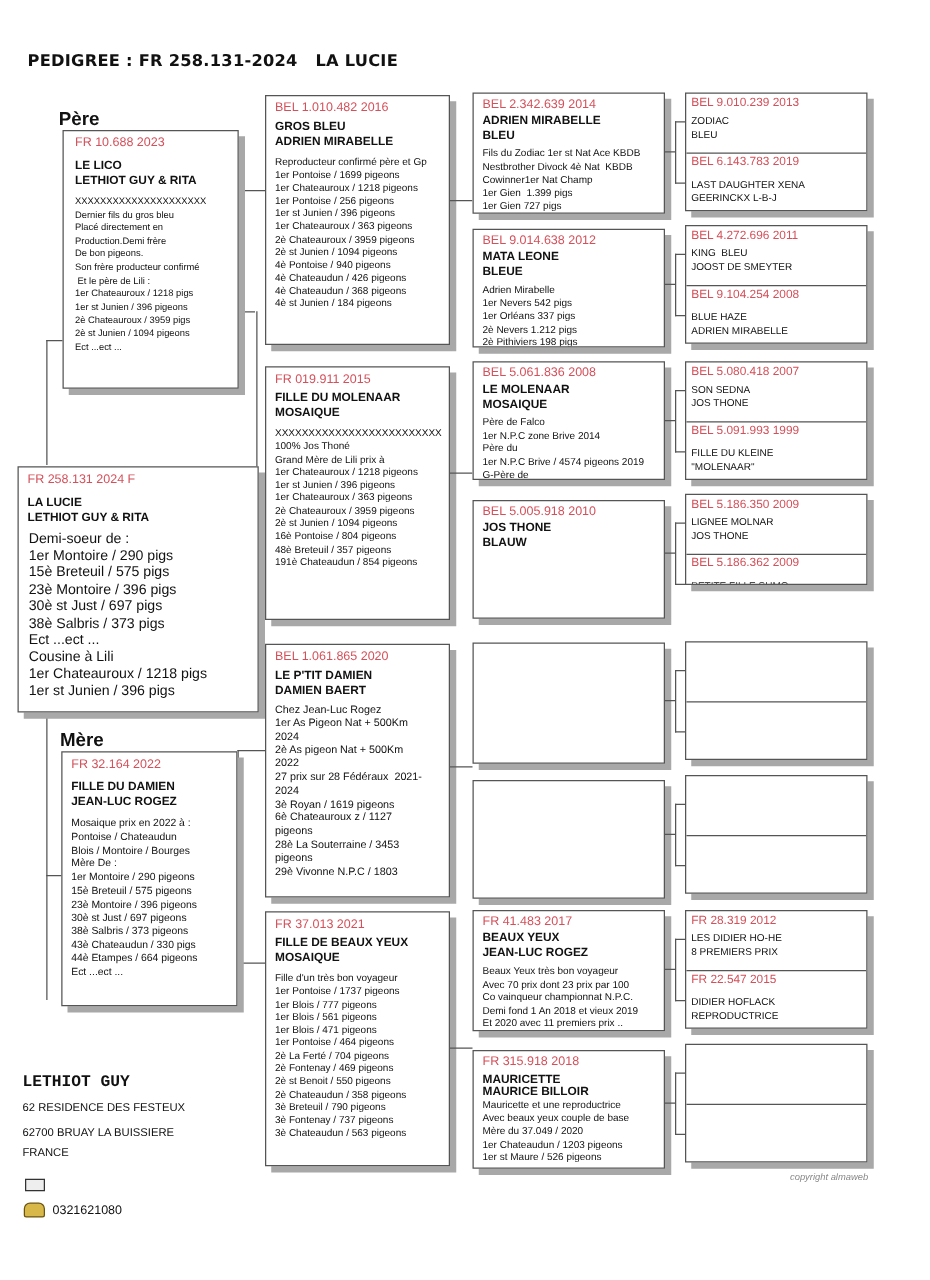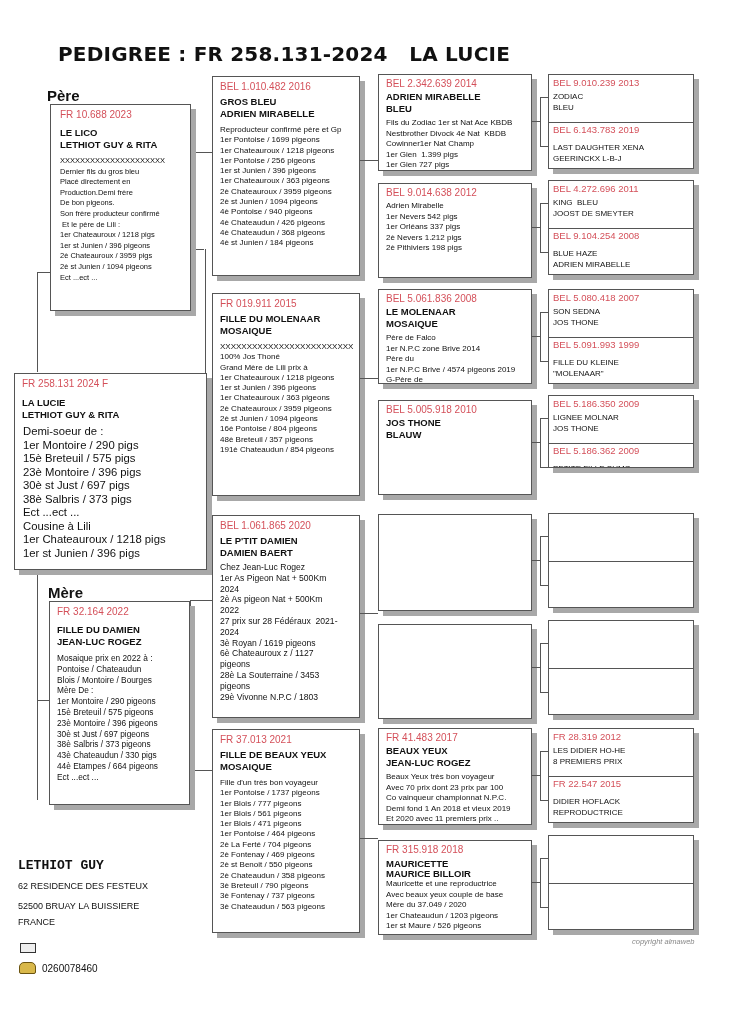--- a/index.html
+++ b/index.html
@@ -1,19 +1,19 @@
 <!DOCTYPE html>
 <html><head>
 <meta charset="utf-8">
 <style>
   html, body { margin:0; padding:0; }
   body { width:744px; height:1024px; background:#ffffff; position:relative; overflow:hidden;
          font-family:"Liberation Sans", sans-serif; color:#111; }
   .page-title { position:absolute; left:22px; top:42px; font-family:"DejaVu Sans", sans-serif; font-weight:bold;
-         font-size:20px; letter-spacing:0.2px; white-space:pre;margin-left:36px; }
+         font-size:13px; letter-spacing:0.2px; white-space:pre; }
   .section-label { position:absolute; font-weight:bold; font-size:15px; }
   .box { position:absolute; background:#fff; border:1px solid #555; box-shadow:5px 5px 0 #a8a8a8; box-sizing:border-box; overflow:hidden; }
   .ring { color:#d4505a; font-size:10px; margin:4px 0 0 7px; }
   .name { font-weight:bold; font-size:9.5px; margin:4px 0 0 7px; line-height:12px; }
   .notes { font-size:8px; line-height:10.3px; margin:5px 0 0 7px; white-space:pre; }
   .bignotes { font-size:11.3px; line-height:13.5px; margin:4px 0 0 8px; white-space:pre; }
   .half { position:absolute; left:0; right:0; box-sizing:border-box; }
   .half .ring { margin:2px 0 0 4px; font-size:9.5px; }
   .half .nm { font-size:8px; line-height:11px; margin:3px 0 0 4px; white-space:pre; }
   .divider { position:absolute; left:0; right:0; height:1px; background:#555; }
@@ -176,20 +176,22 @@
   <div class="name" style="white-space:pre;margin-top:2px;">ADRIEN MIRABELLE
 BLEU</div>
   <div class="notes" style="margin-top:3px;line-height:10.5px;">Fils du Zodiac 1er st Nat Ace KBDB
 Nestbrother Divock 4è Nat  KBDB
 Cowinner1er Nat Champ
 1er Gien  1.399 pigs
 1er Gien 727 pigs</div>
 </div>
 <div class="box" style="left:378px;top:183px;width:154px;height:95px;">
   <div class="ring" style="margin-top:3px;">BEL 9.014.638 2012</div>
+  <div class="name" style="white-space:pre;margin-top:2px;">MATA LEONE
+BLEUE</div>
   <div class="notes" style="margin-top:3px;line-height:10.5px;">Adrien Mirabelle
 1er Nevers 542 pigs
 1er Orléans 337 pigs
 2è Nevers 1.212 pigs
 2è Pithiviers 198 pigs</div>
 </div>
 <div class="box" style="left:378px;top:289px;width:154px;height:95px;">
   <div class="ring" style="margin-top:3px;">BEL 5.061.836 2008</div>
   <div class="name" style="white-space:pre;margin-top:2px;">LE MOLENAAR
 MOSAIQUE</div>
@@ -358,19 +360,19 @@
       <div class="half" style="top: 47px; height: 47px;">
         <div class="ring"></div>
         <div class="nm" style="margin-top: 7px;"></div>
       </div>
       <div class="divider" style="top: 47px;"></div>
     </div>
   </div>
 
 <div class="owner">LETHIOT GUY</div>
 <div class="addr" style="top:881px;">62 RESIDENCE DES FESTEUX</div>
-<div class="addr" style="top:901px;">52500 BRUAY LA BUISSIERE</div>
+<div class="addr" style="top:901px;">62700 BRUAY LA BUISSIERE</div>
 <div class="addr" style="top:917px;">FRANCE</div>
 <div class="icon" style="left:20px;top:943px;width:14px;height:8px;border:1px solid #333;background:#eee;"></div>
 <div class="icon" style="left:19px;top:962px;width:15px;height:10px;border-radius:5px 5px 2px 2px;background:#d9b84a;border:1px solid #6b5410;"></div>
-<div class="addr" style="left:42px;top:963px;font-size:10px;">0260078460</div>
+<div class="addr" style="left:42px;top:963px;font-size:10px;">0321621080</div>
 
 <div class="copyright">copyright almaweb</div>
 
 </body></html>

